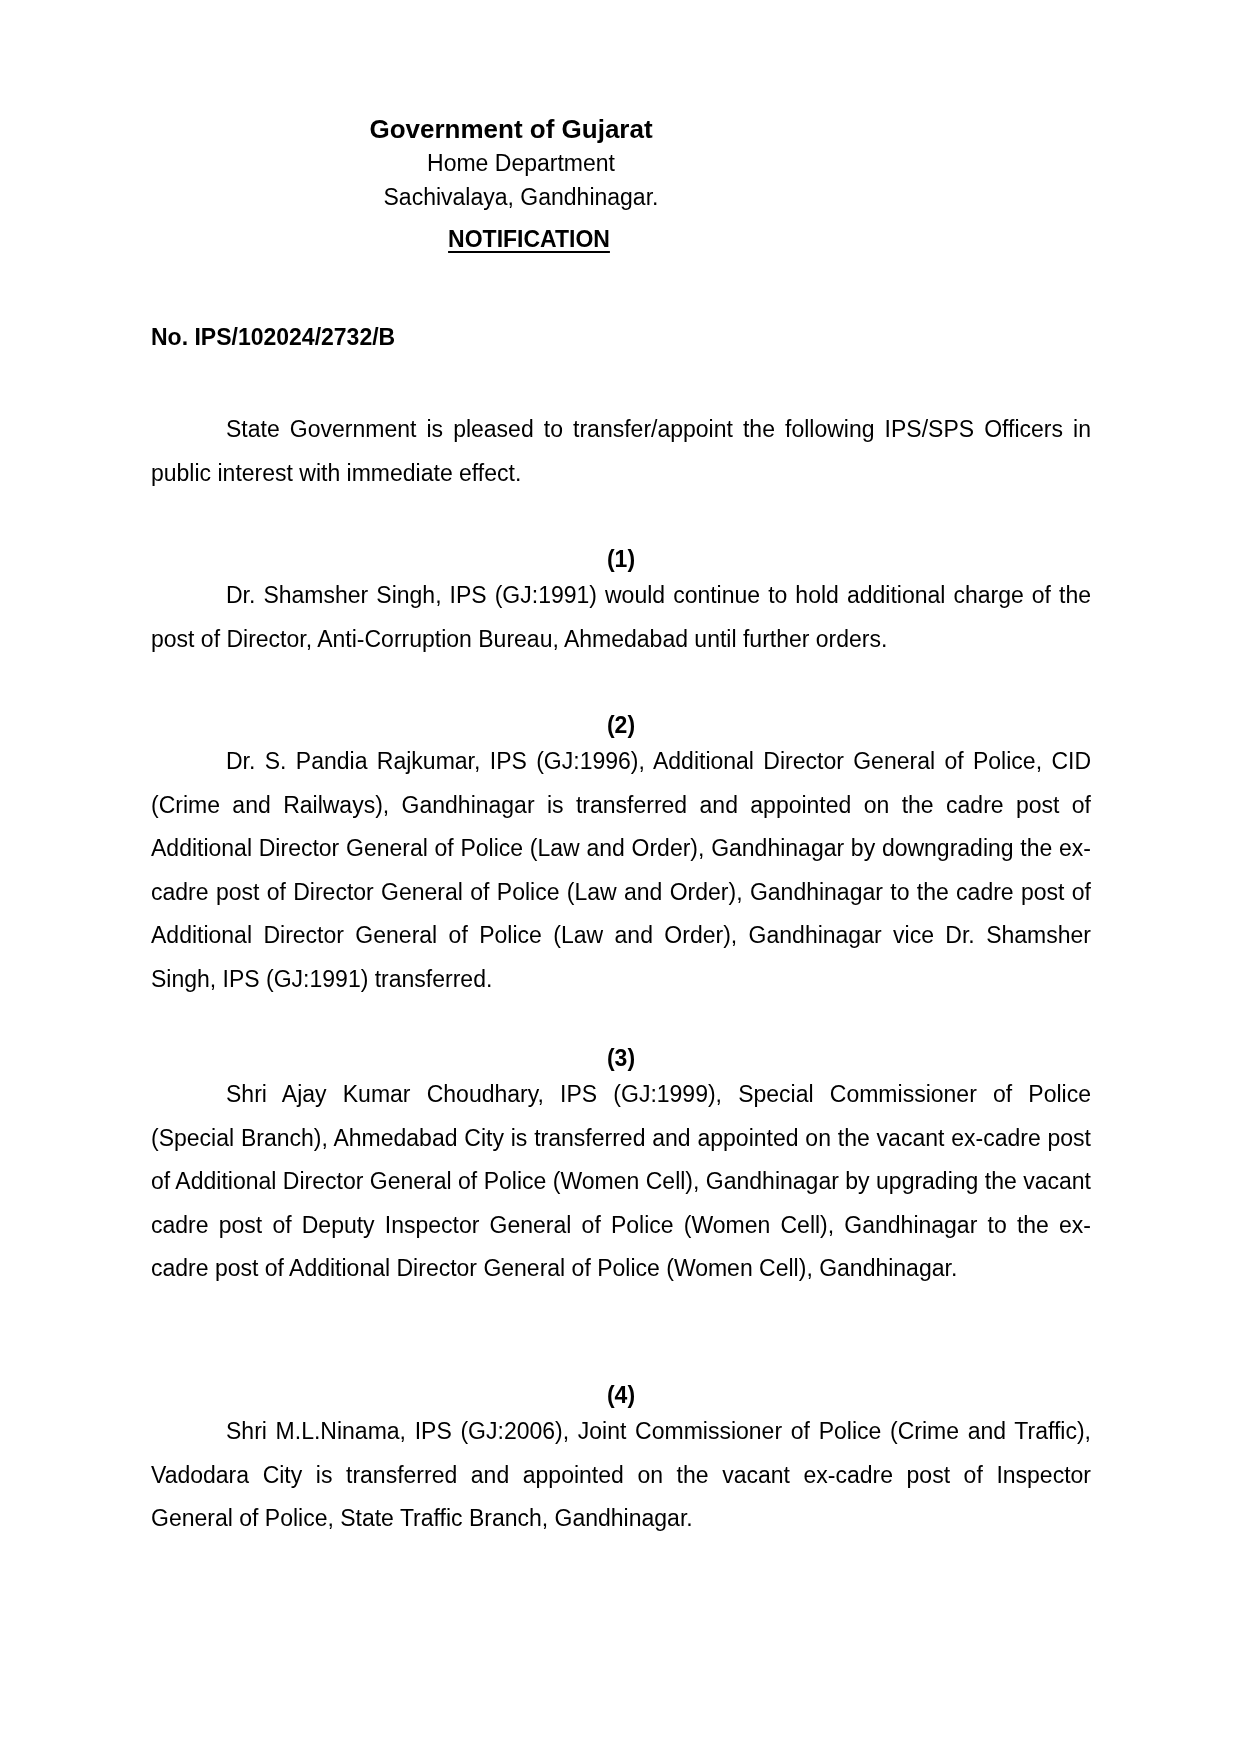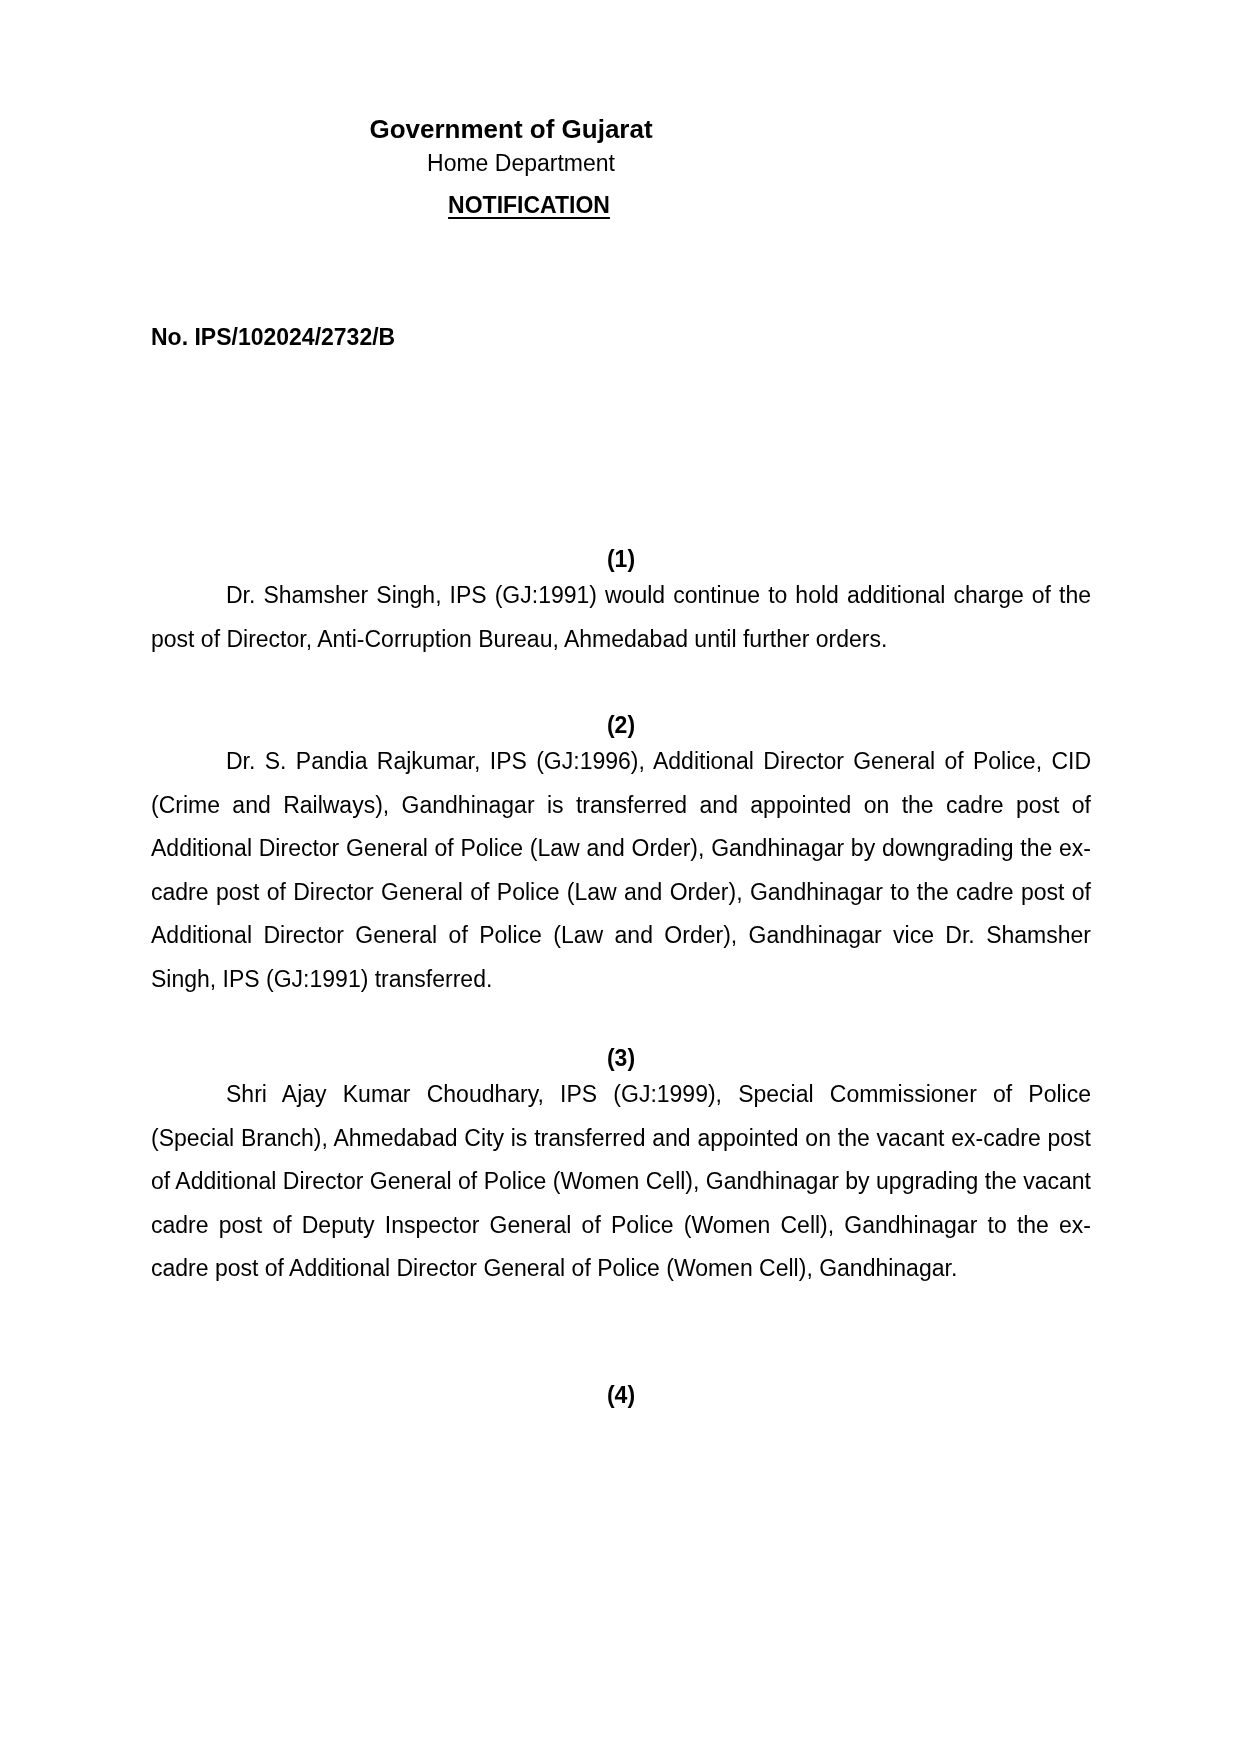--- a/index.html
+++ b/index.html
@@ -88,40 +88,45 @@
     .sec4 { top: 1380px; }
   </style>
 </head>
 <body>
 
 <div class="page">
 
   <div class="header">
     <div class="org">Government of Gujarat</div>
     <div class="line">Home Department</div>
+    <div class="line">Sachivalaya, Gandhinagar.</div>
     <div class="notif">
       <span>NOTIFICATION</span>
     </div>
   </div>
 
   <div class="ref">No. IPS/102024/2732/B</div>
 
+  <div class="body intro">
+    <p>State Government is pleased to transfer/appoint the following IPS/SPS Officers in public interest with immediate effect.</p>
+  </div>
 
   <div class="body sec1">
     <div class="section-num">(1)</div>
     <p>Dr. Shamsher Singh, IPS (GJ:1991) would continue to hold additional charge of the post of Director, Anti-Corruption Bureau, Ahmedabad until further orders.</p>
   </div>
 
   <div class="body sec2">
     <div class="section-num">(2)</div>
     <p>Dr. S. Pandia Rajkumar, IPS (GJ:1996), Additional Director General of Police, CID (Crime and Railways), Gandhinagar is transferred and appointed on the cadre post of Additional Director General of Police (Law and Order), Gandhinagar by downgrading the ex-cadre post of Director General of Police (Law and Order), Gandhinagar to the cadre post of Additional Director General of Police (Law and Order), Gandhinagar vice Dr. Shamsher Singh, IPS (GJ:1991) transferred.</p>
   </div>
 
   <div class="body sec3">
     <div class="section-num">(3)</div>
     <p>Shri Ajay Kumar Choudhary, IPS (GJ:1999), Special Commissioner of Police (Special Branch), Ahmedabad City is transferred and appointed on the vacant ex-cadre post of Additional Director General of Police (Women Cell), Gandhinagar by upgrading the vacant cadre post of Deputy Inspector General of Police (Women Cell), Gandhinagar to the ex-cadre post of Additional Director General of Police (Women Cell), Gandhinagar.</p>
   </div>
 
   <div class="body sec4">
     <div class="section-num">(4)</div>
+    <p>Shri M.L.Ninama, IPS (GJ:2006), Joint Commissioner of Police (Crime and Traffic), Vadodara City is transferred and appointed on the vacant ex-cadre post of Inspector General of Police, State Traffic Branch, Gandhinagar.</p>
   </div>
 
 </div>
 
 </body></html>

